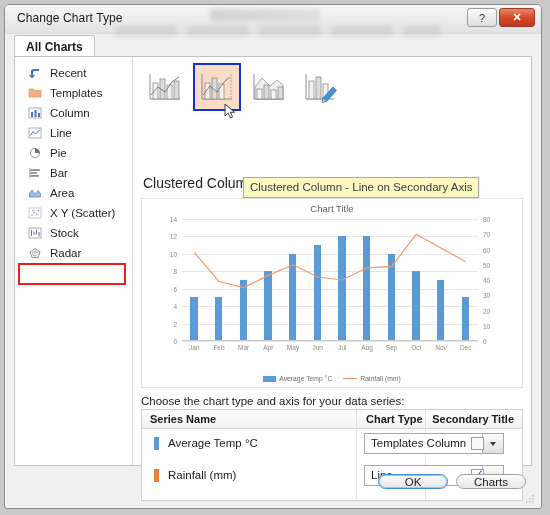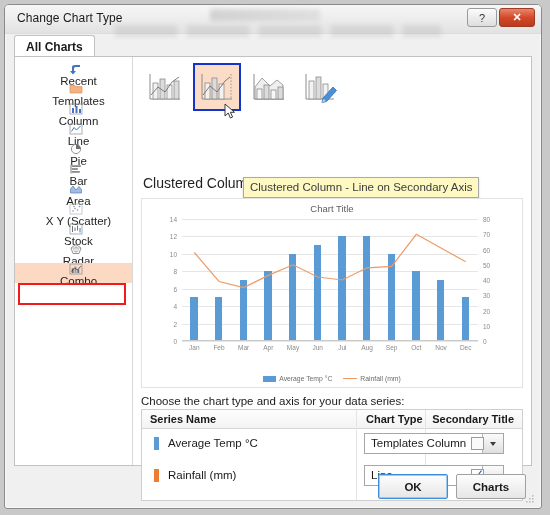--- a/index.html
+++ b/index.html
@@ -70,21 +70,21 @@
     background:#fff;border:1px solid #c2c2c2;box-sizing:border-box;
   }
 
   
   #sidebar{
     position:absolute;left:0;top:0;width:118px;bottom:0;
     border-right:1px solid #d8d8d8;box-sizing:border-box;
   }
   .side-item{
     position:relative;height:20px;display:flex;align-items:center;
-    padding-left:10px;font-size:11.5px;color:#242424;cursor:pointer;flex-direction:column;
+    padding-left:10px;font-size:11.5px;color:#242424;cursor:pointer;
   }
   .side-item .ic{width:20px;height:16px;display:inline-flex;align-items:center;justify-content:center;margin-right:5px;}
   .side-item.selected{background:#fbd9c3;}
   #combo-highlight{
     position:absolute;left:3px;width:108px;height:22px;
     border:2px solid #ee1c1c;box-sizing:border-box;pointer-events:none;
   }
 
   
   #typerow{position:absolute;left:126px;top:6px;width:210px;height:52px;}
@@ -179,25 +179,25 @@
     border:1px solid #9c9c9c;background:#fafafa;box-sizing:border-box;cursor:pointer;
   }
   .cbox.checked{background:#fff;}
   .cbox .tick{
     position:absolute;left:2px;top:-2px;font-size:12px;color:#2b5fb5;line-height:13px;
   }
 
   
   #footer{position:absolute;left:0;right:0;bottom:0;height:42px;}
   .dlgbtn{
-    position:absolute;top:8px;width:70px;height:25px;
+    position:absolute;top:8px;width:70px;height:15px;
     background:linear-gradient(180deg,#fdfdfd,#e6e6e6);
-    border:1px solid #a0a0a0;border-radius:2px;
+    border:1px solid #a0a0a0;border-radius:8px;
     font-size:11.5px;color:#1a1a1a;
-    display:flex;align-items:center;justify-content:center;cursor:pointer;box-sizing:border-box;font-weight:bold;
+    display:flex;align-items:center;justify-content:center;cursor:pointer;box-sizing:border-box;
   }
   #ok-button{right:93px;border:1px solid #3c8edb;box-shadow:0 0 0 1px #9fcaf0 inset;}
   #cancel-button{right:15px;}
   #resize-grip{position:absolute;right:6px;bottom:4px;width:10px;height:10px;opacity:.45;}
 </style>
 </head>
 <body>
 
 <div id="dialog">
 
@@ -328,32 +328,20 @@
           <svg width="14" height="12" viewBox="0 0 14 12">
               <polygon points="7,1.5 12,5 10,10.5 4,10.5 2,5" fill="none" stroke="#7a7a7a" stroke-width=".8"></polygon>
               <polygon points="7,4 9.5,5.8 8.6,8.6 5.4,8.6 4.5,5.8" fill="none" stroke="#9a9a9a" stroke-width=".6"></polygon>
               <line x1="7" y1="1.5" x2="7" y2="10.5" stroke="#9a9a9a" stroke-width=".5"></line>
               <line x1="2" y1="5" x2="12" y2="5" stroke="#9a9a9a" stroke-width=".5"></line>
             </svg>
         </span>
         <span>Radar</span>
       </div>
 
-      <div class="side-item selected">
-        <span class="ic">
-          <svg width="14" height="12" viewBox="0 0 14 12">
-              <rect x="1" y="1" width="12" height="10" fill="none" stroke="#8a8a8a" stroke-width=".7"></rect>
-              <rect x="2.8" y="5.5" width="1.8" height="4.5" fill="#5b6b80"></rect>
-              <rect x="5.6" y="3.5" width="1.8" height="6.5" fill="#8e9aac"></rect>
-              <rect x="8.4" y="6.5" width="1.8" height="3.5" fill="#5b6b80"></rect>
-              <polyline points="2.5,8.5 5.5,5 8.5,7 11.8,3.2" fill="none" stroke="#3b3b3b" stroke-width=".8"></polyline>
-            </svg>
-        </span>
-        <span>Combo</span>
-      </div>
 
       <div id="combo-highlight"></div>
     </div>
 
     <div id="typerow">
 
       <div class="typebtn" style="left:0;">
         <svg width="36" height="32" viewBox="0 0 36 32">
           <line x1="3" y1="3" x2="3" y2="28" stroke="#8c8c8c" stroke-width="1"></line>
           <line x1="3" y1="28" x2="33" y2="28" stroke="#8c8c8c" stroke-width="1"></line>

